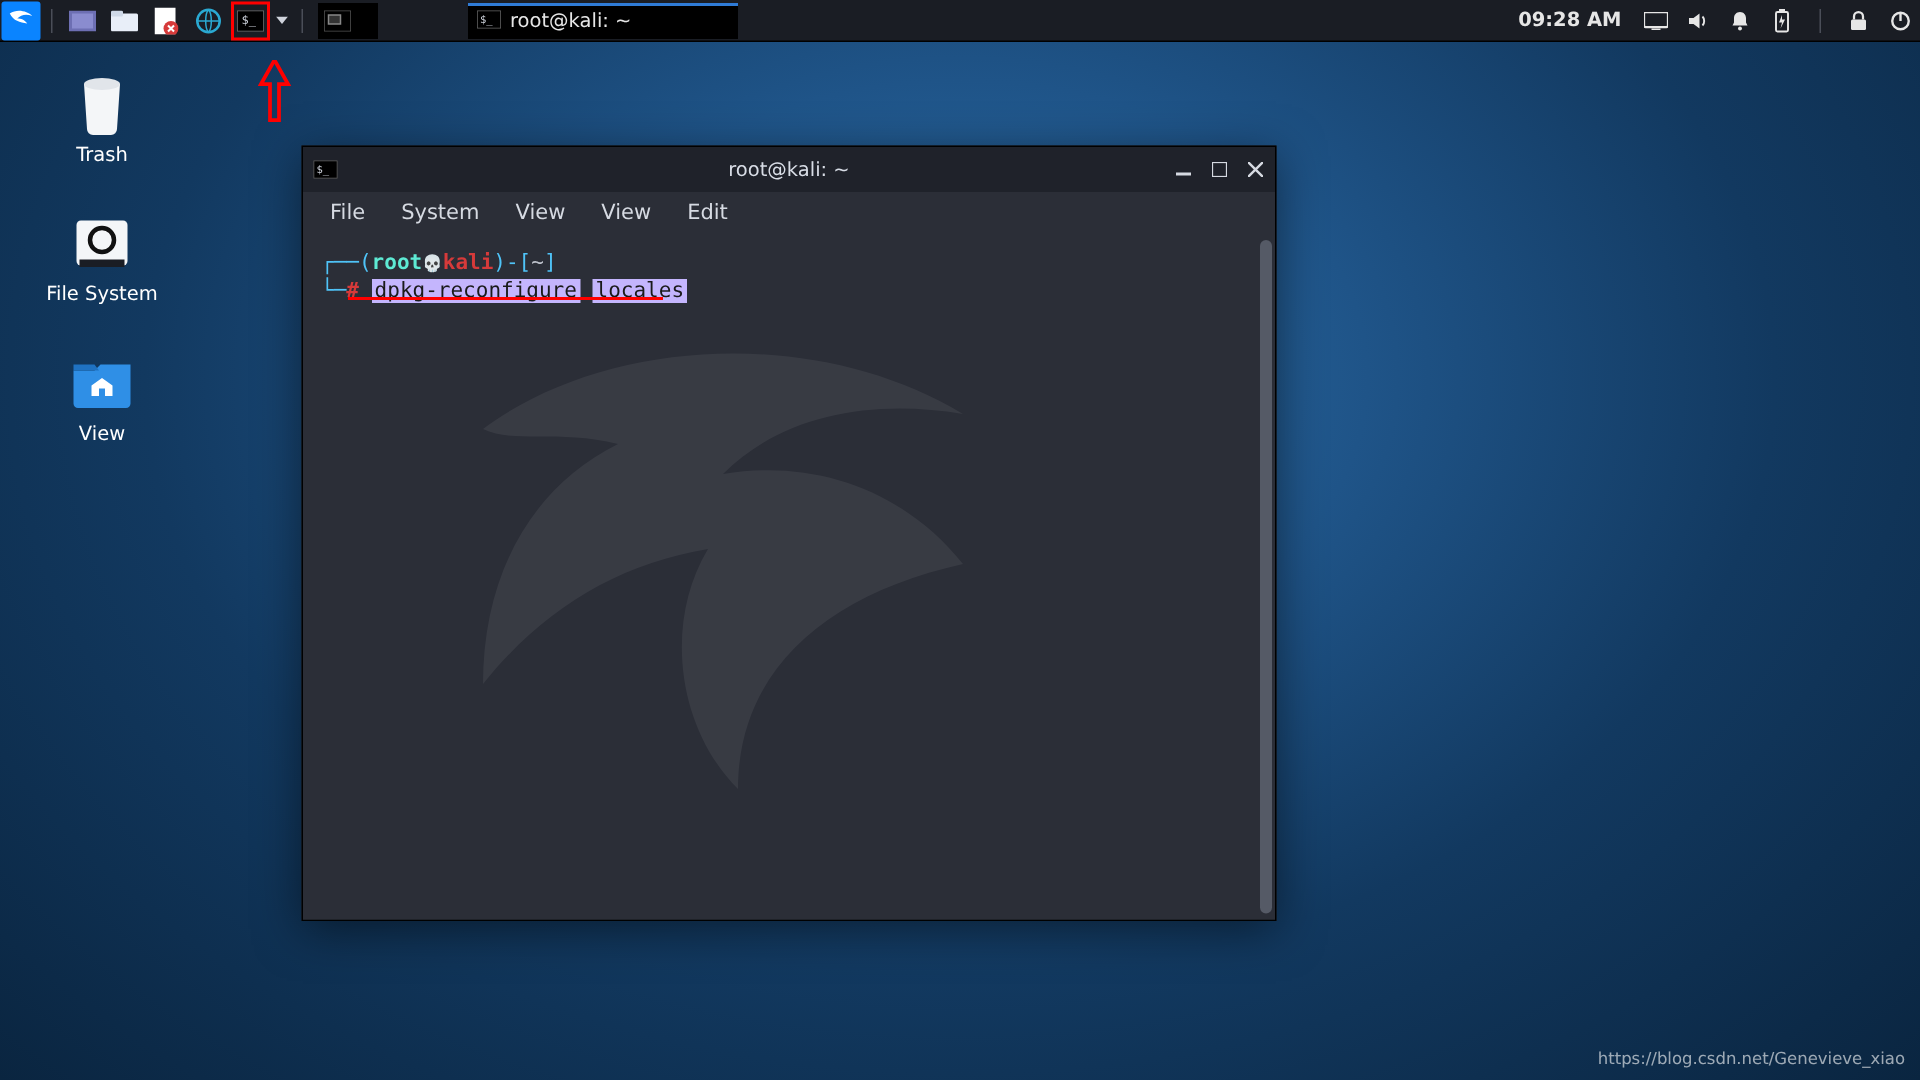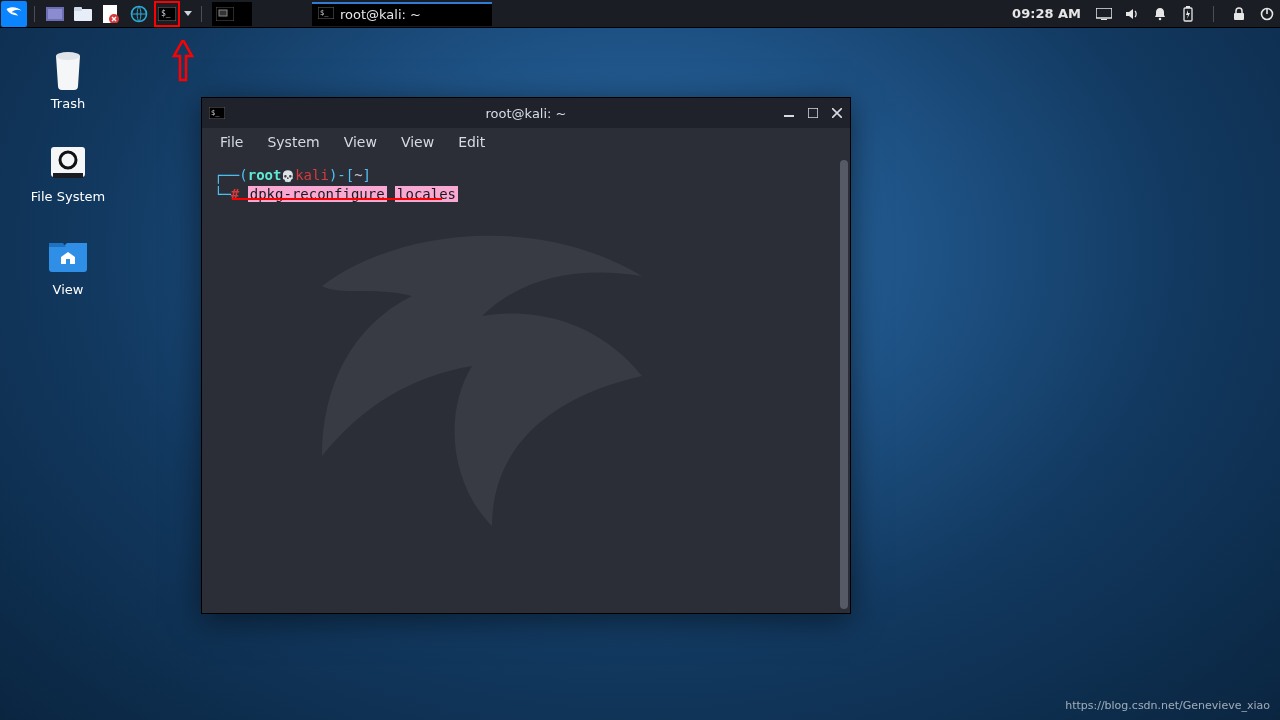--- a/index.html
+++ b/index.html
@@ -63,28 +63,28 @@
   }
   .termwin-menubar .menu-item { padding: 2px 8px; cursor:pointer;}
   .term-body {
     flex: 1; background: #2b2e37; padding: 10px 12px;
     font-family: "DejaVu Sans Mono","Fira Mono",monospace; font-size: 14px; line-height: 1.35;
     position:relative; color:#cfd3dc;
   }
   .term-scrollbar { position:absolute; right:2px; top:4px; bottom:4px; width:8px; background:#555a66; border-radius:4px;}
   .prompt-line1 .paren { color:#4fc3f7; }
   .prompt-line1 .root { color:#5eead4; font-weight:bold;margin-top:18px;}
-  .prompt-line1 .host { color:#d63a3a; font-weight:normal;}
+  .prompt-line1 .host { color:#d63a3a; font-weight:bold;}
   .prompt-line1 .dash { color:#4fc3f7; }
   .prompt-line1 .path { color:#bfc3cc; }
   .prompt-line1 .br { color:#4fc3f7;}
   .corner { color:#4fc3f7; }
   .corner2 { color:#4fc3f7; }
   .hash { color:#d63a3a; font-weight:bold;}
-  .cmd-hl { background:#f9a8d4; color:#1a1a1a; padding:0 2px;}
+  .cmd-hl { background:#c4b5fd; color:#1a1a1a; padding:0 2px;}
   .cmd-underline { position:absolute; height:2px; background:#ff0000; }
   .skull { color:#d6dae2; font-size:11px; }
 
   
   .dragon { position:absolute; left:60px; top:50px; width:520px; height:360px; opacity:0.06; pointer-events:none;}
   
   .watermark { position:absolute; right:10px; bottom:8px; font-size:11px; color:rgba(255,255,255,0.6);}
 </style>
 </head>
 <body>

